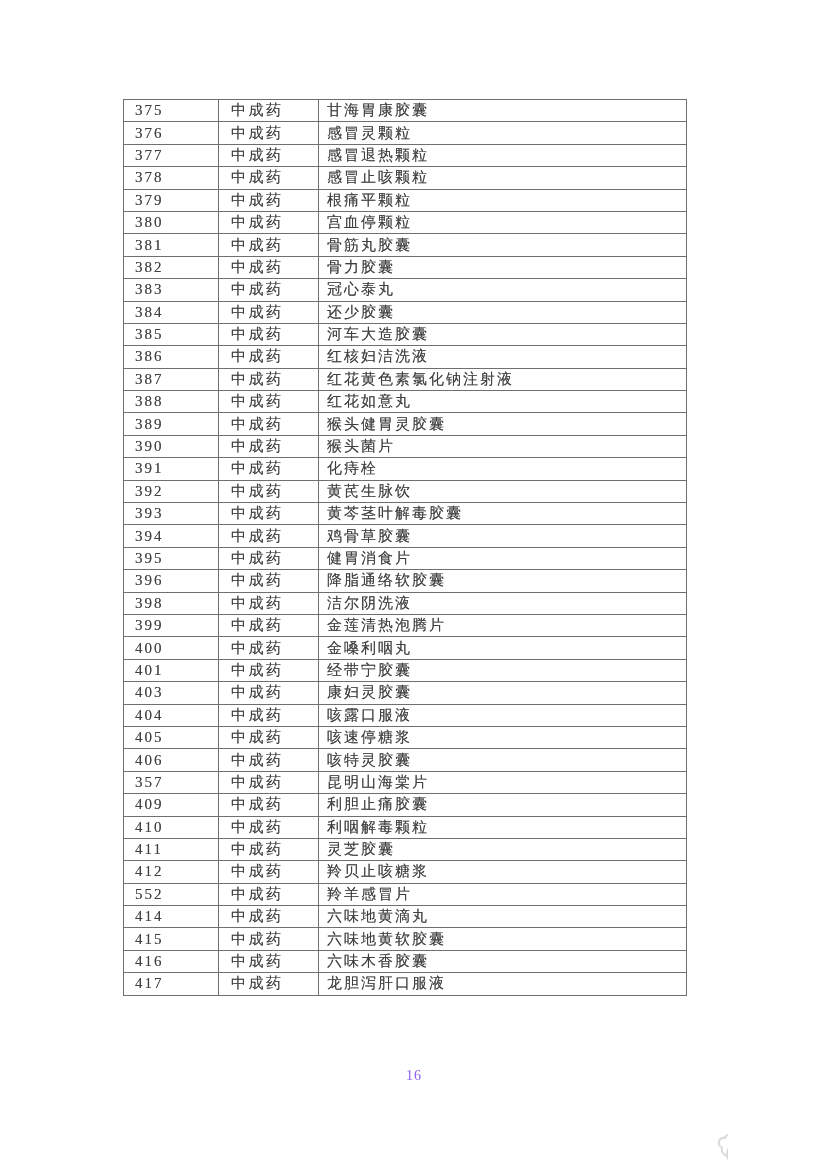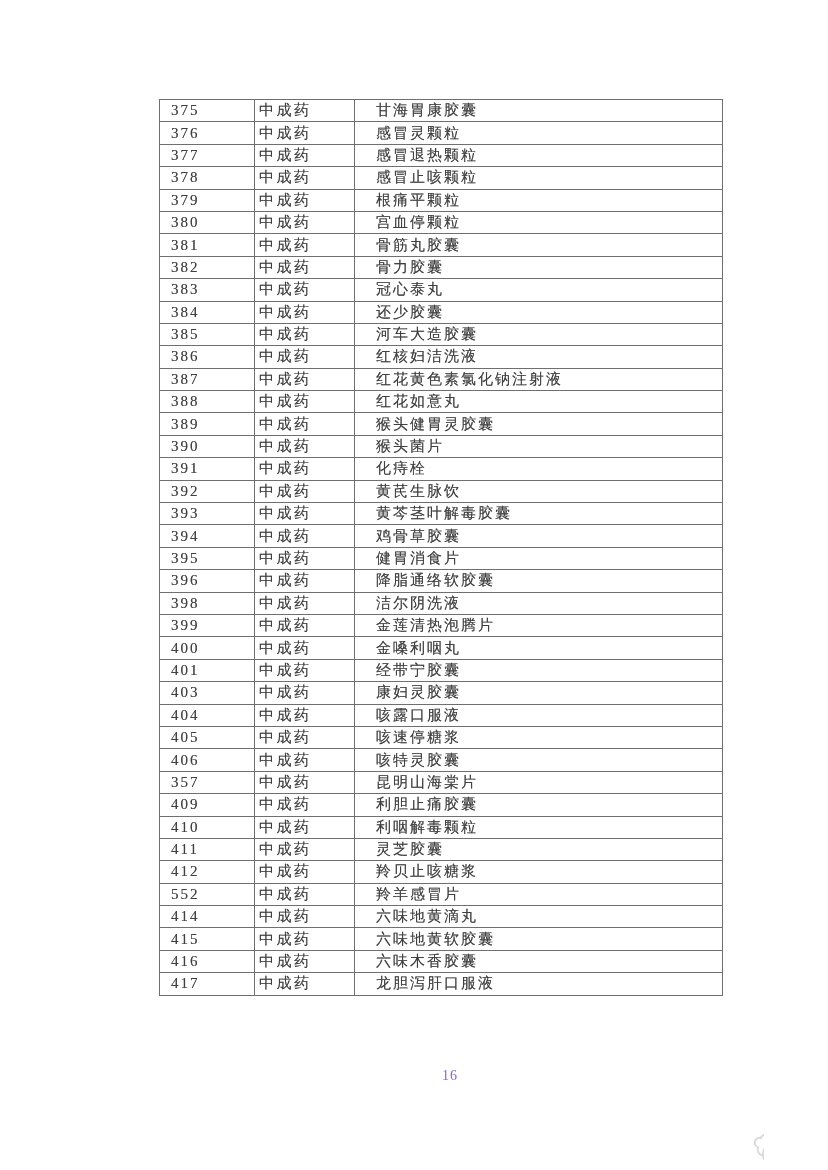--- a/index.html
+++ b/index.html
@@ -5,21 +5,20 @@
   * { margin:0; padding:0; box-sizing:border-box; }
   html,body { background:#ffffff; }
   .page {
     position:relative;
     width:728px;
     height:1170px;
     background:#ffffff;
     overflow:hidden;
     font-family:"Liberation Serif","DejaVu Serif",serif;
     color:#3d3d3d;
-    margin-left:36px;
   }
   
   .scan-edge-right {
     position:absolute;
     top:0;
     left:825px;
     width:2px;
     height:1120px;
     background:#1c1c1c;
   }
@@ -37,22 +36,22 @@
     height:22.4px;
     vertical-align:middle;
     font-size:15px;
     line-height:15px;
     color:#404040;
     white-space:nowrap;
     overflow:hidden;
     text-shadow:0 0 0.6px rgba(60,60,60,0.55);
   }
   td.c0 { padding-left:11px; letter-spacing:2px; font-family:"Liberation Serif","DejaVu Serif",serif; }
-  td.c1 { padding-left:4px; letter-spacing:2.5px; }
-  td.c2 { padding-left:21px;  letter-spacing:2px; }
+  td.c1 { padding-left:12px; letter-spacing:2.5px; }
+  td.c2 { padding-left:8px;  letter-spacing:2px; }
   
   .page-number {
     position:absolute;
     top:1068px;
     left:0;
     width:828px;
     text-align:center;
     font-size:14px;
     letter-spacing:1px;
     color:#8b5cf6;

